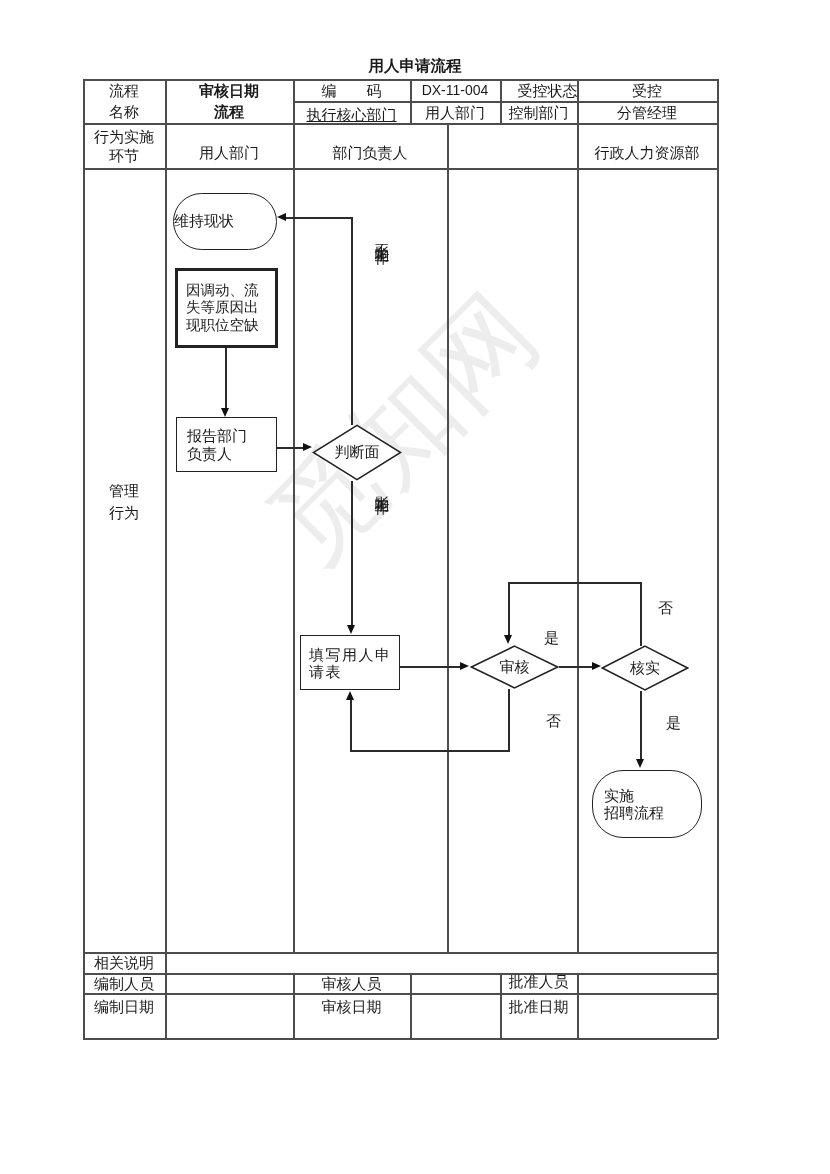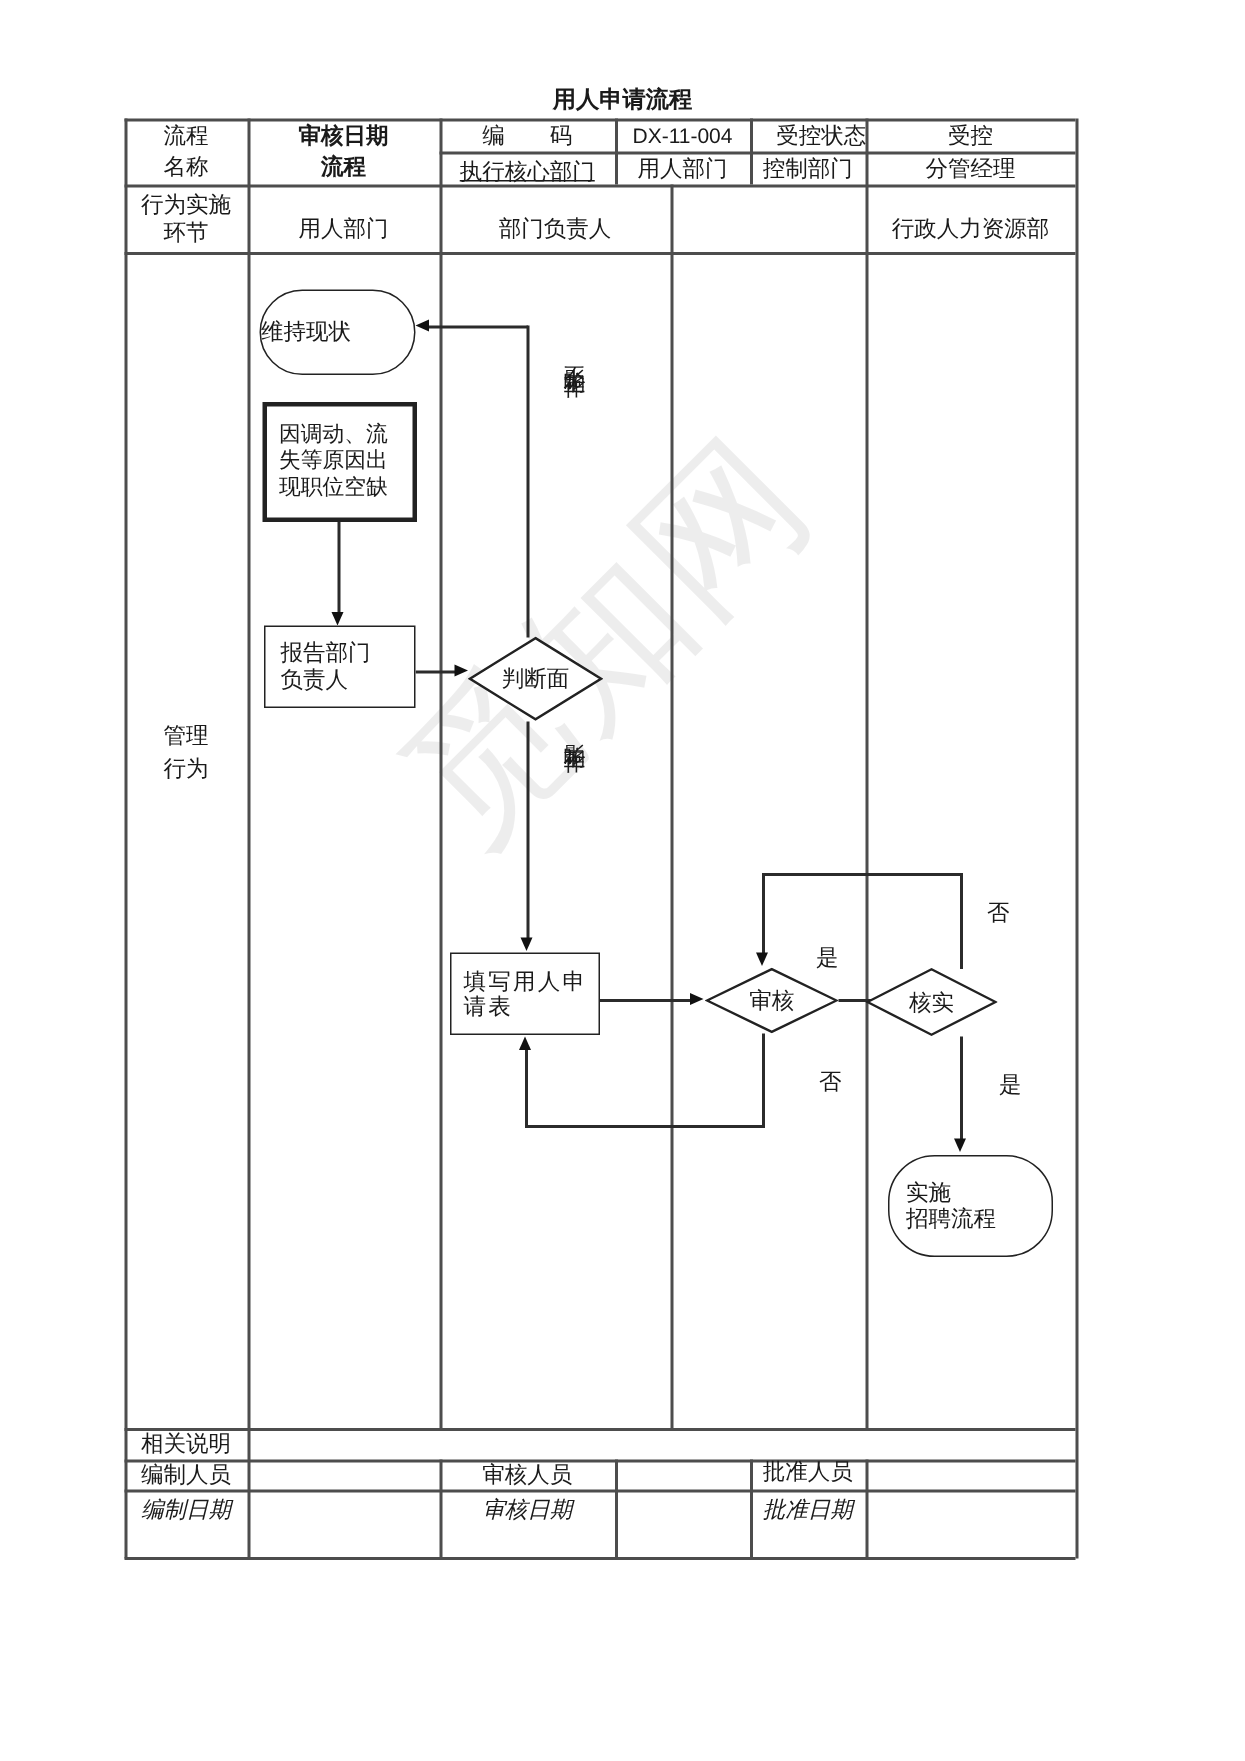--- a/index.html
+++ b/index.html
@@ -6,21 +6,21 @@
   #page{position:relative;width:830px;height:1174px;background:#ffffff;overflow:hidden;
         font-family:"Liberation Sans","DejaVu Sans",sans-serif;color:#1a1a1a;font-size:15px;}
   .ml{white-space:pre-line;}
   
   .hl{position:absolute;height:1.5px;background:#4d4d4d;}
   .vl{position:absolute;width:1.5px;background:#4d4d4d;}
   
   .cell{position:absolute;display:flex;align-items:center;justify-content:center;
         text-align:center;line-height:21px;}
   .cell.bottom{align-items:flex-end;padding-bottom:5px;box-sizing:border-box;}
-  .cell.topal{align-items:flex-start;padding-top:3px;box-sizing:border-box;font-style:italic;}
+  .cell.topal{align-items:flex-start;padding-top:3px;box-sizing:border-box;}
   .bold{font-weight:bold;}
   
   .stadium{position:absolute;background:#fff;border:1.6px solid #222;border-radius:29px;
            display:flex;align-items:center;box-sizing:border-box;}
   .box{position:absolute;background:#fff;border:1.6px solid #222;box-sizing:border-box;
        display:flex;align-items:center;line-height:18px;}
   .diamond{position:absolute;}
   .diamond svg{position:absolute;left:0;top:0;width:100%;height:100%;}
   .diamond .dl{position:absolute;left:0;top:0;width:100%;height:100%;display:flex;
                align-items:center;justify-content:center;}
@@ -154,21 +154,21 @@
 请表</span>
   </div>
 
   <div class="diamond z1" style="left:470px;top:645px;width:89px;height:44px;">
     <svg viewBox="0 0 100 60" preserveAspectRatio="none">
       <polygon points="50,1.5 98.5,30 50,58.5 1.5,30" fill="#ffffff" stroke="#222222" stroke-width="1.6" vector-effect="non-scaling-stroke"></polygon>
     </svg>
     <div class="dl">审核</div>
   </div>
 
-  <div class="diamond z1" style="left:577px;top:645px;width:88px;height:46px;text-align:center;">
+  <div class="diamond z1" style="left:601px;top:645px;width:88px;height:46px;text-align:center;">
     <svg viewBox="0 0 100 60" preserveAspectRatio="none">
       <polygon points="50,1.5 98.5,30 50,58.5 1.5,30" fill="#ffffff" stroke="#222222" stroke-width="1.6" vector-effect="non-scaling-stroke"></polygon>
     </svg>
     <div class="dl">核实</div>
   </div>
 
   <div class="yn z1" style="left:544px;top:629px;">是</div>
   <div class="yn z1" style="left:658px;top:599px;">否</div>
   <div class="yn z1" style="left:546px;top:712px;">否</div>
   <div class="yn z1" style="left:666px;top:714px;">是</div>

